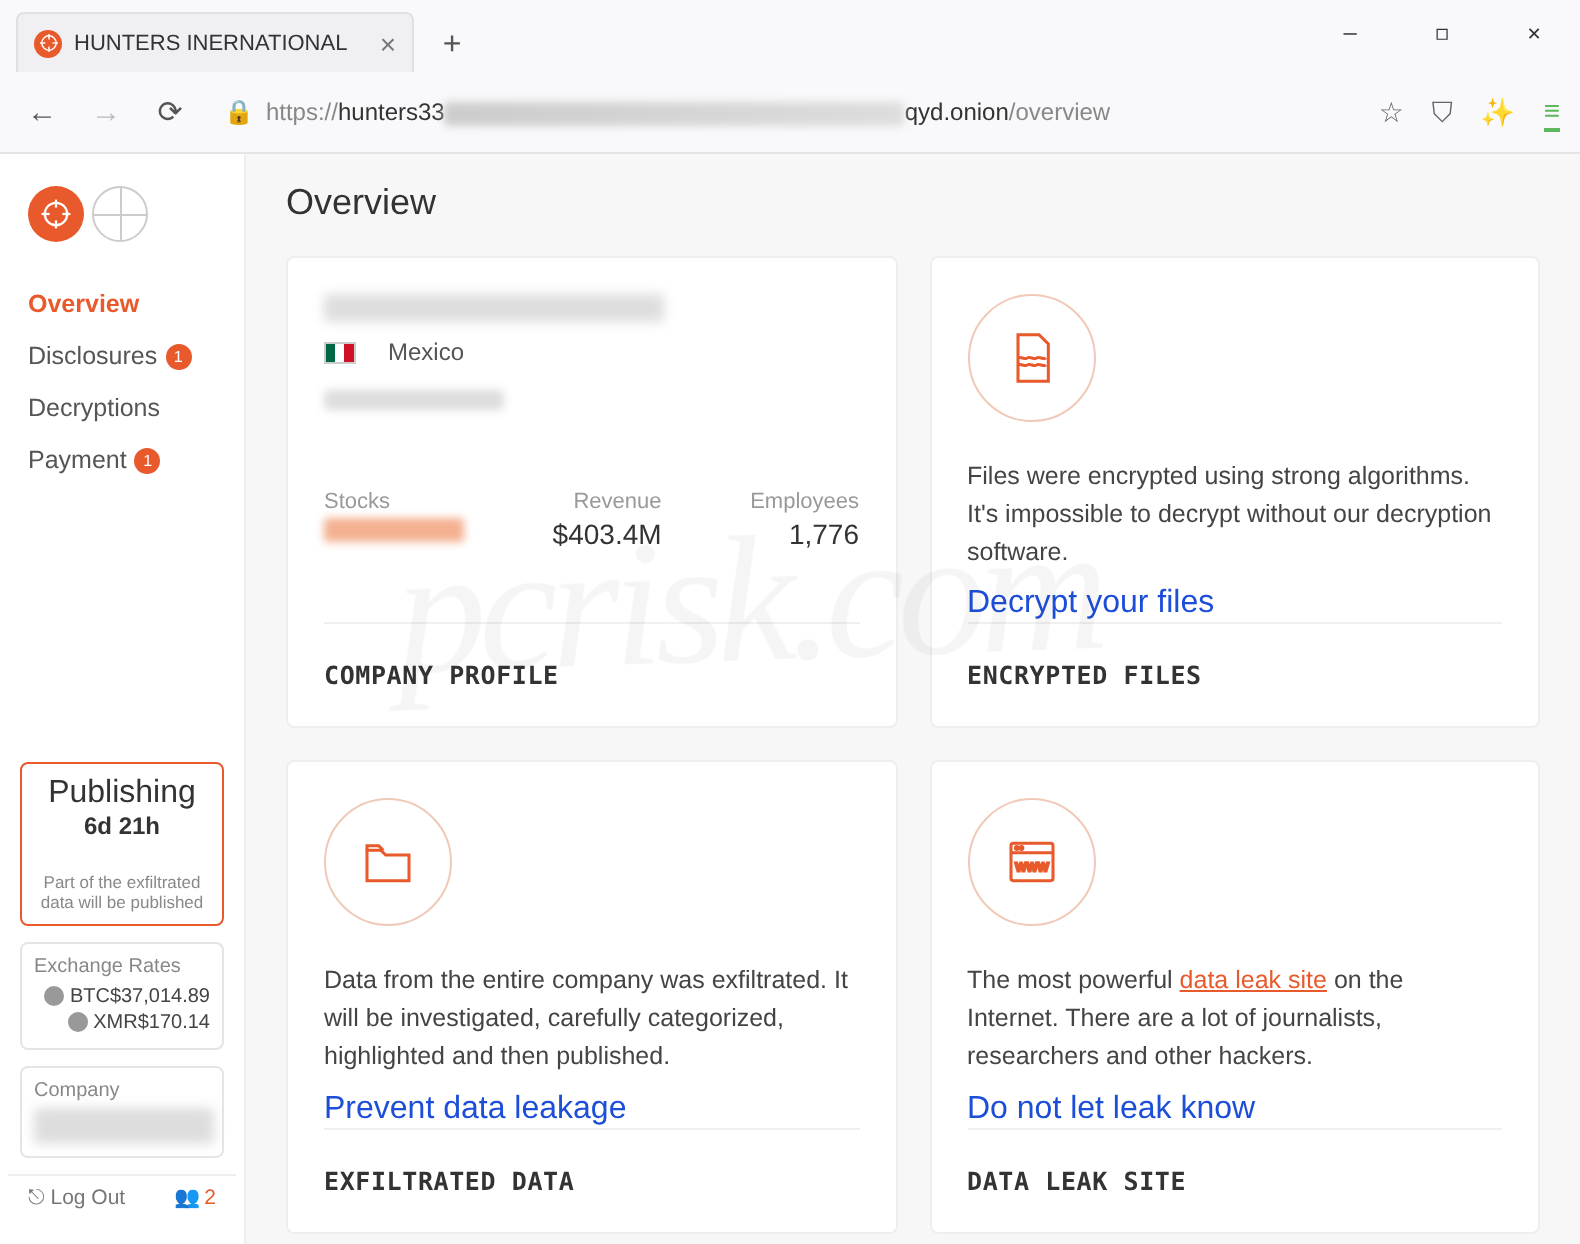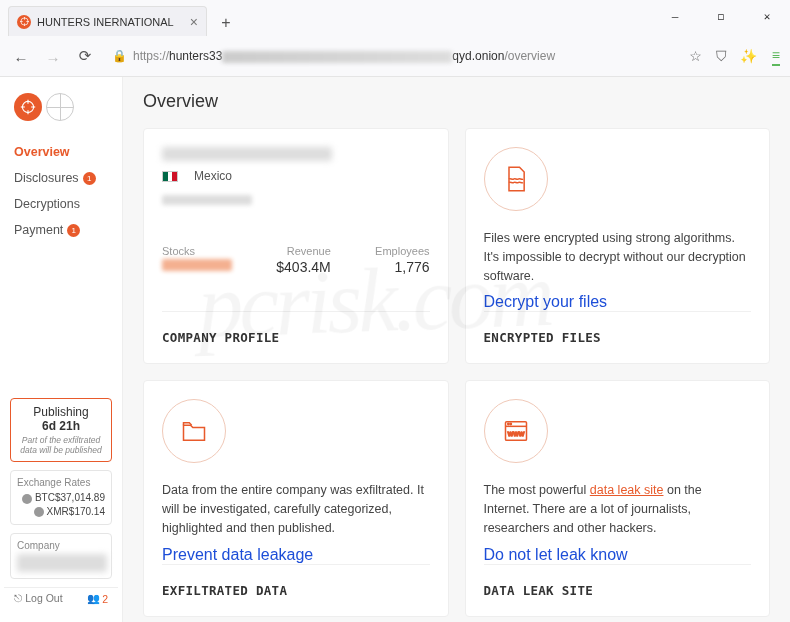--- a/index.html
+++ b/index.html
@@ -34,23 +34,23 @@
 .logo-a { width: 28px; height: 28px; background: #e85a2b; border-radius: 50%; display: flex; align-items: center; justify-content: center; }
 .logo-b { width: 28px; height: 28px; border: 1.5px solid #ccc; border-radius: 50%; display: flex; align-items: center; justify-content: center; position: relative; }
 .logo-b::before, .logo-b::after { content: ''; position: absolute; background: #ccc; }
 .logo-b::before { width: 1px; height: 26px; left: 50%; }
 .logo-b::after { width: 26px; height: 1px; top: 50%; }
 .nav-item { padding: 6px 14px; font-size: 12.5px; color: #555; cursor: pointer; display: flex; align-items: center; gap: 4px; }
 .nav-item.active { color: #e85a2b; font-weight: 600; }
 .badge { width: 13px; height: 13px; background: #e85a2b; color: #fff; border-radius: 50%; font-size: 8px; display: inline-flex; align-items: center; justify-content: center; }
 .sidebar-bottom { margin-top: auto; padding: 4px; display: flex; flex-direction: column; gap: 8px; }
 .pub-box { border: 1px solid #e85a2b; border-radius: 4px; padding: 6px 4px; text-align: center; margin: 0 6px; }
-.pub-title { font-size: 12px; color: #333; }
+.pub-title { font-size: 16px; color: #333; }
 .pub-time { font-size: 12px; color: #333; font-weight: 600; }
-.pub-desc { font-size: 8.5px; color: #888; line-height: 1.2; margin-top: 2px; font-style: italic; }
+.pub-desc { font-size: 8.5px; color: #888; line-height: 1.2; margin-top: 16px; }
 .ex-box { border: 1px solid #e5e5e5; border-radius: 4px; padding: 6px; margin: 0 6px; }
 .ex-title { font-size: 10px; color: #888; margin-bottom: 3px; }
 .ex-row { display: flex; justify-content: flex-end; font-size: 10px; color: #444; padding: 1px 0; align-items: center; }
 .coin-ic { width: 10px; height: 10px; background: #999; border-radius: 50%; display: inline-block; margin-right: 3px; vertical-align: middle; }
 .comp-box { border: 1px solid #e5e5e5; border-radius: 4px; padding: 6px; margin: 0 6px; }
 .comp-blur { width: 90px; height: 18px; background: #ddd; filter: blur(3px); border-radius: 2px; margin-top: 3px; }
 .footer-row { display: flex; justify-content: space-between; align-items: center; padding: 4px 10px; font-size: 10.5px; color: #777; border-top: 1px solid #eee; }
 .users-ct { color: #e85a2b; display: flex; align-items: center; gap: 2px; }
 
 

